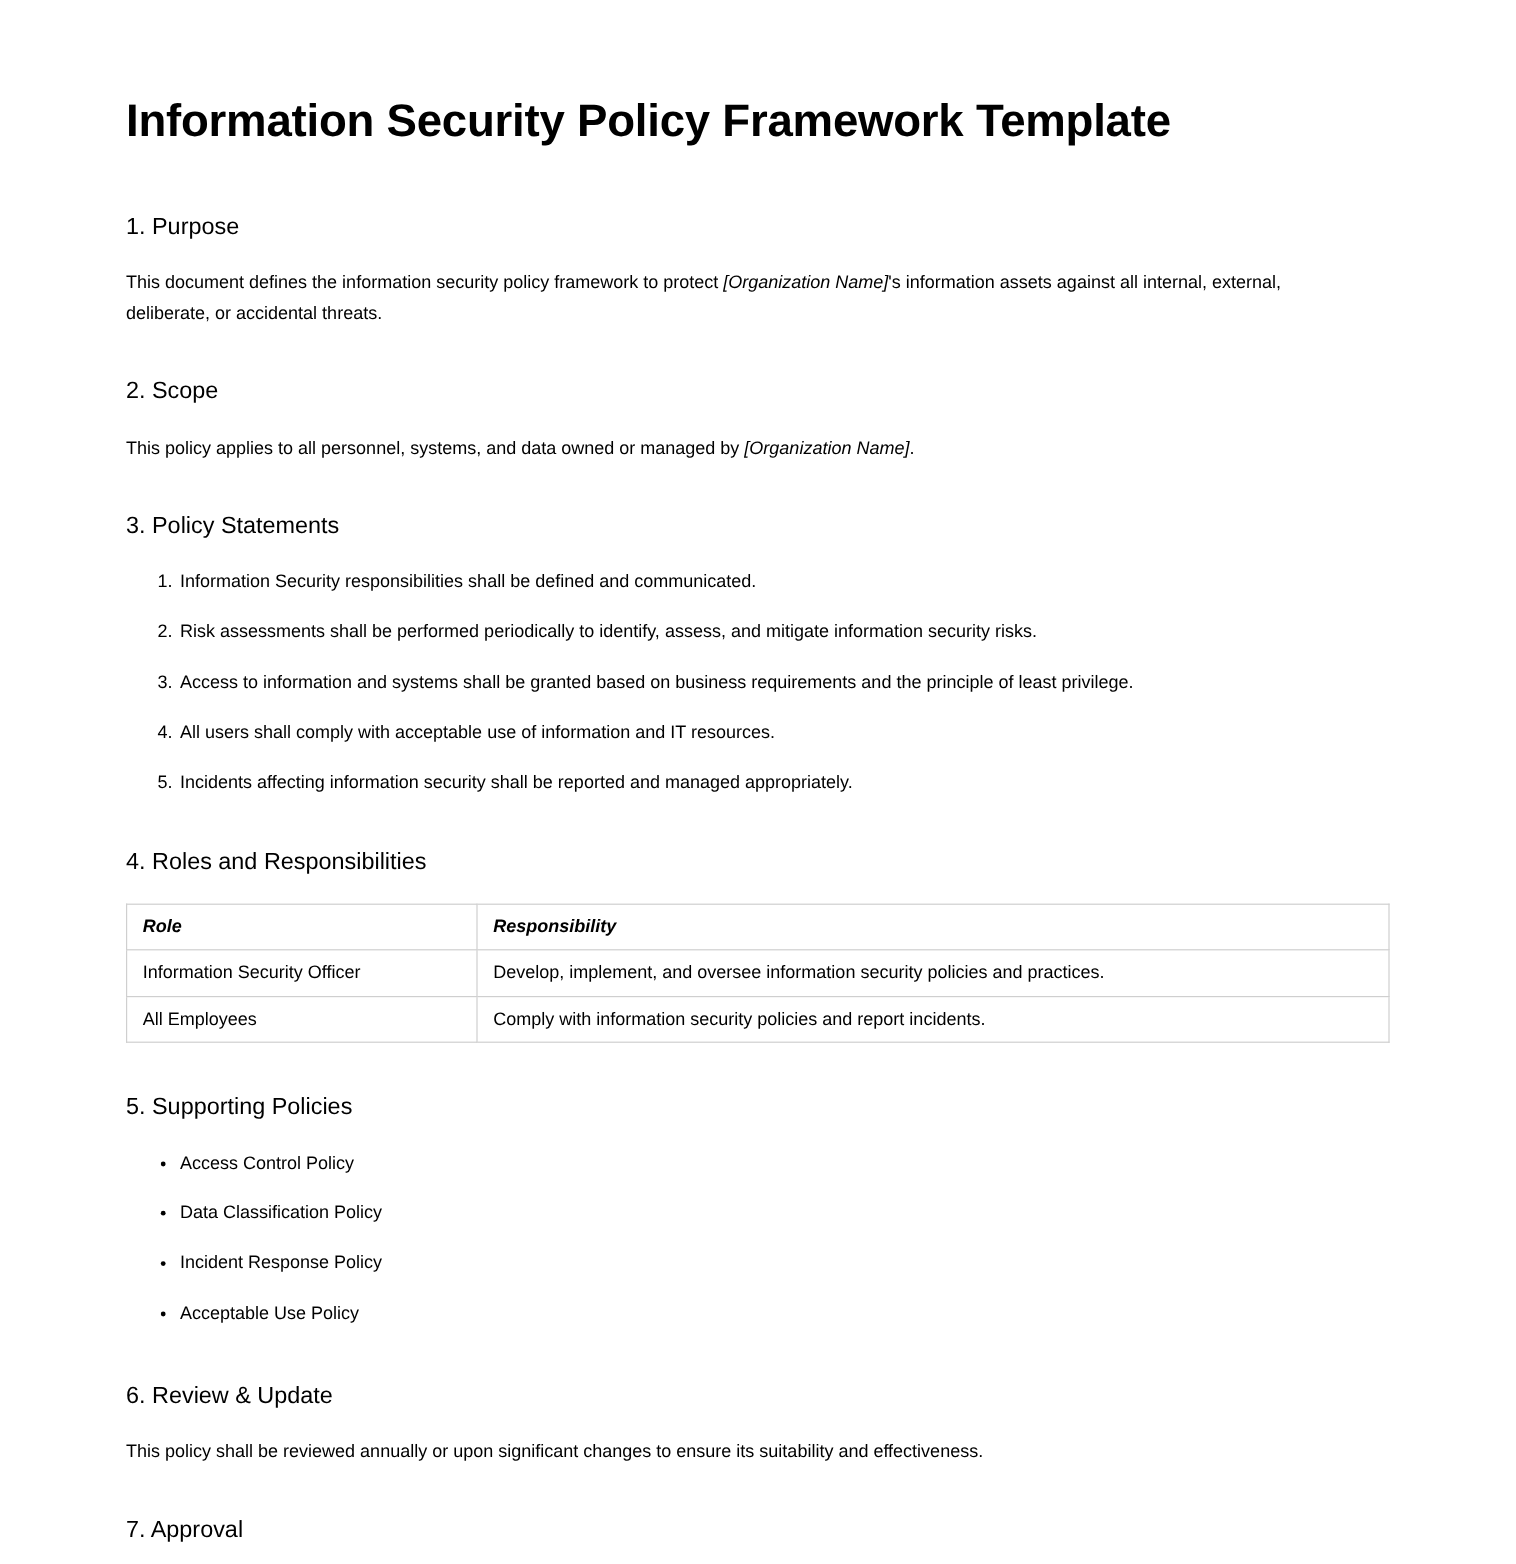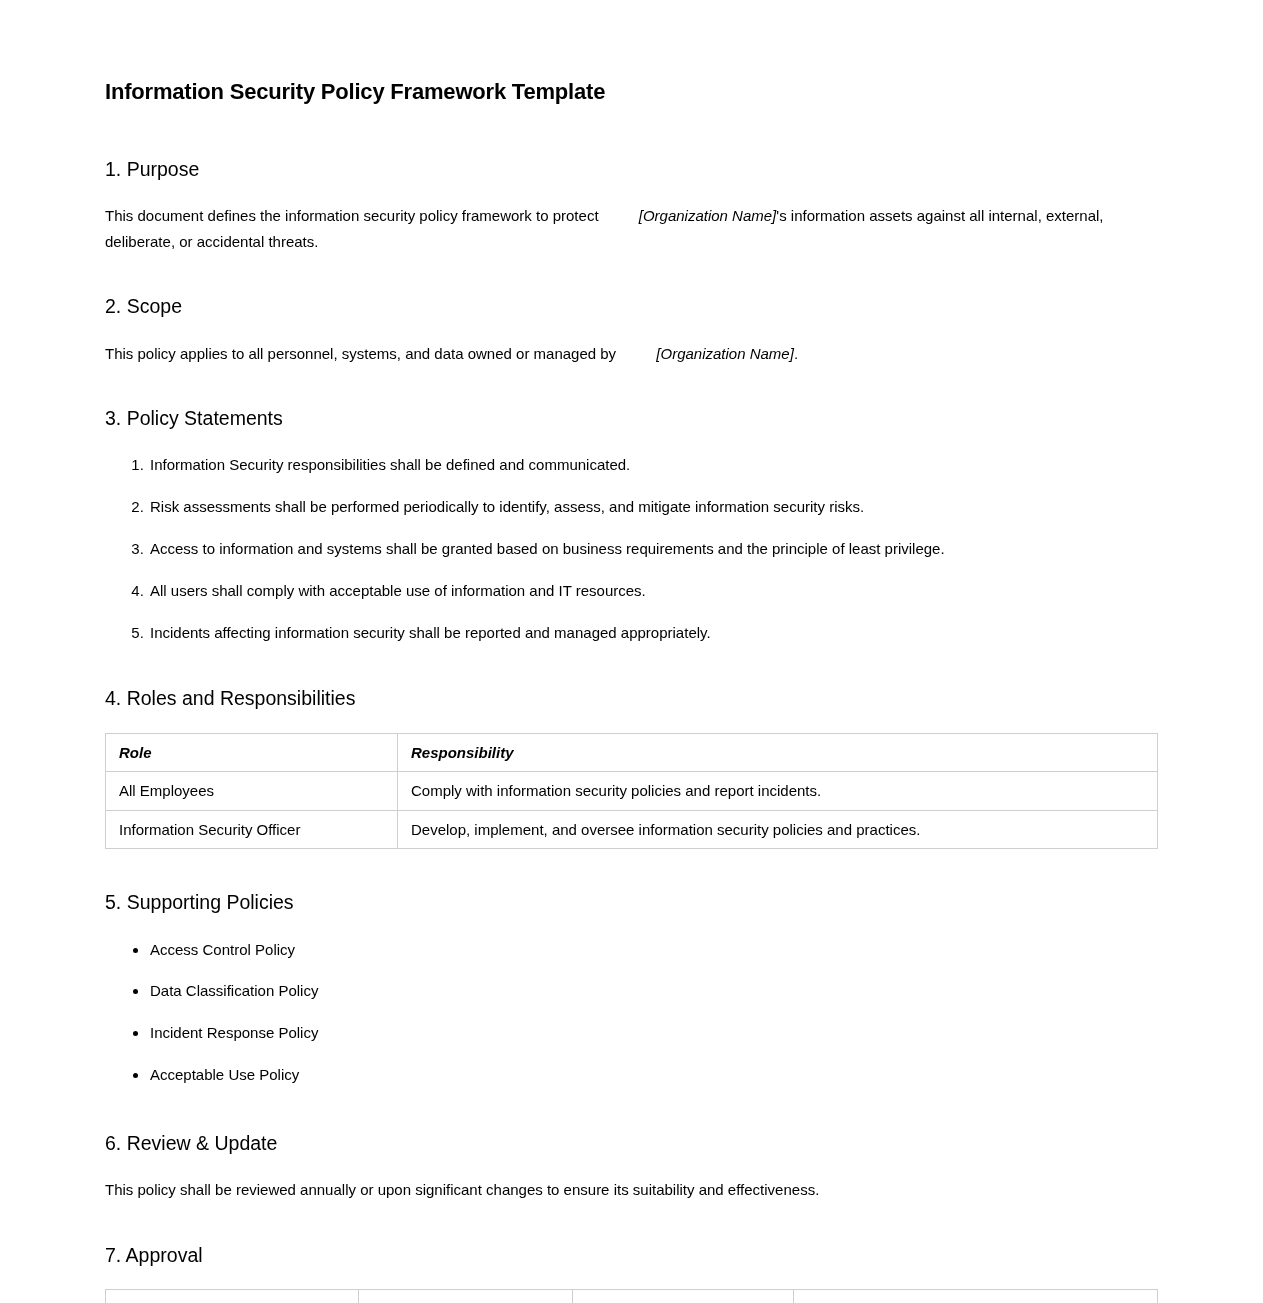--- a/index.html
+++ b/index.html
@@ -12,41 +12,40 @@
     height: 1303px;
     font-family: "Liberation Sans", sans-serif;
     color: #000000;
     overflow: hidden;
   }
   .page {
     padding: 78px 106px 0 105px;
     box-sizing: border-box;
   }
   .doc-title {
-    font-size: 22px;
+    font-size: 38px;
     font-weight: bold;
     line-height: 1.25;
     margin: 0 0 52px 0;
     letter-spacing: -0.2px;
   }
   h2.section-heading {
     font-size: 19.5px;
     font-weight: normal;
     line-height: 1.2;
     margin: 0 0 22px 0;
   }
   p.body-text {
     font-size: 15px;
     line-height: 1.75;
     margin: 0 0 40px 0;
     max-width: 1032px;
   }
   p.body-text em {
     font-style: italic;
-    margin-left: 36px;
   }
   .section {
     margin-bottom: 0;
   }
   ol.statements {
     margin: 0 0 42px 0;
     padding-left: 27px;
     font-size: 15px;
     line-height: 1.72;
   }
@@ -130,26 +129,26 @@
           <col class="c1">
         </colgroup>
       <thead>
           <tr>
             <th>Role</th>
             <th>Responsibility</th>
           </tr>
         </thead>
       <tbody>
           <tr>
+            <td>Information Security Officer</td>
+            <td>Develop, implement, and oversee information security policies and practices.</td>
+          </tr>
+          <tr>
             <td>All Employees</td>
             <td>Comply with information security policies and report incidents.</td>
-          </tr>
-          <tr>
-            <td>Information Security Officer</td>
-            <td>Develop, implement, and oversee information security policies and practices.</td>
           </tr>
         </tbody>
     </table>
   </div>
 
   <div class="section">
     <h2 class="section-heading">5. Supporting Policies</h2>
     <ul class="policies">
         <li>Access Control Policy</li>
         <li>Data Classification Policy</li>

